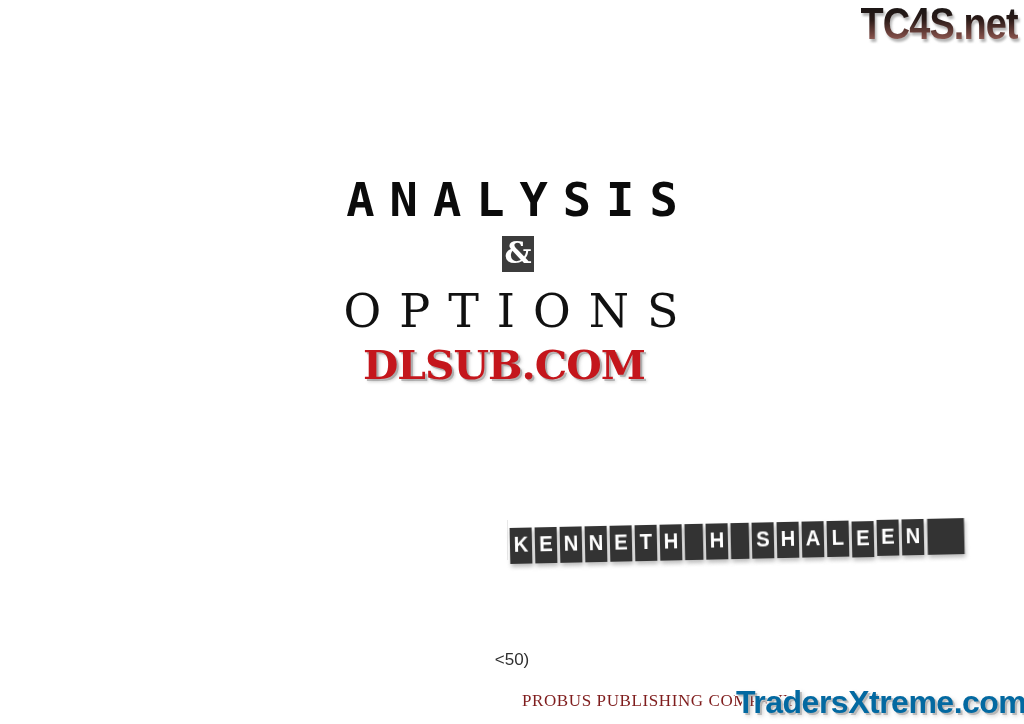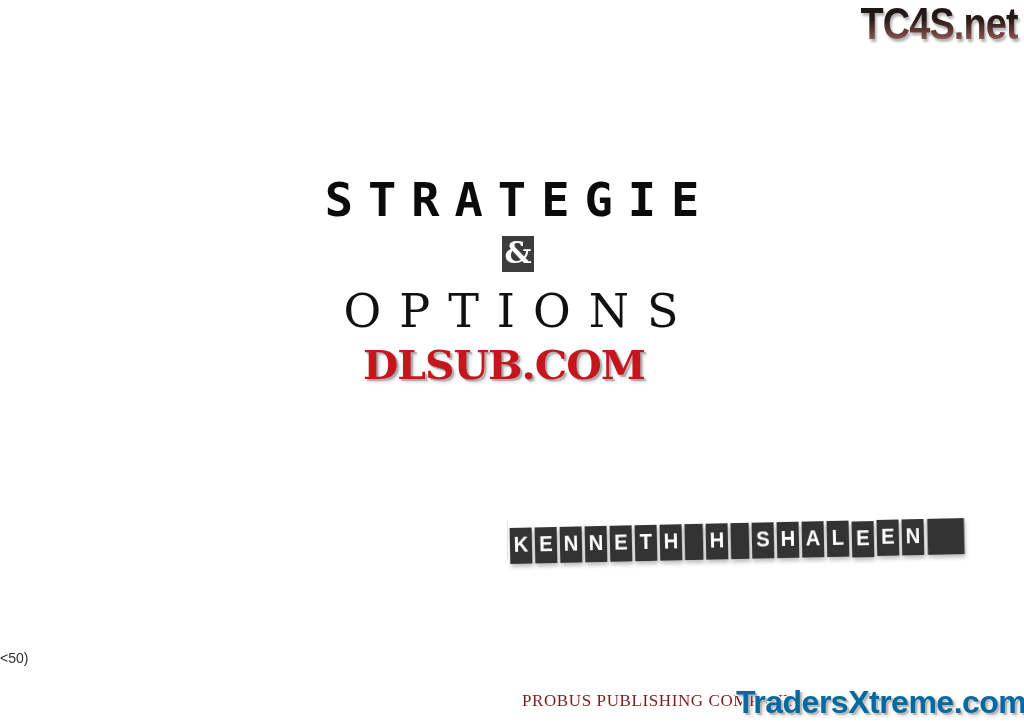--- a/index.html
+++ b/index.html
@@ -152,22 +152,23 @@
   .tile.space { min-width: 14px; }
   .tile.blank { min-width: 34px; }
   .tile.drop { margin-top: 1px; }
 
   
   .artifact {
     position: absolute;
     top: 650px;
     left: 0;
     width: 100%;
-    font-family: "Liberation Sans", sans-serif;
-    font-size: 14px;
+    text-align: center;
+    font-family: "Liberation Sans", sans-serif;
+    font-size: 17px;
     color: #2f2f2f;
     letter-spacing: 0px;
   }
 
   
   .publisher {
     position: absolute;
     top: 691px;
     left: 522px;
     font-family: Liberation Serif, serif;
@@ -196,21 +197,21 @@
   }
 </style>
 </head>
 <body>
 
 <div id="page">
 
   <div class="tc4s">TC4S.net</div>
 
 
-  <div class="title-line title-bold line-analysis">STRATEGIE</div>
+  <div class="title-line title-bold line-analysis">ANALYSIS</div>
 
   <div class="amp-wrap">
     <span class="amp-box">&amp;</span>
   </div>
 
   <div class="title-line title-thin line-options">
     <span class="inner">OPTIONS</span>
   </div>
 
 

